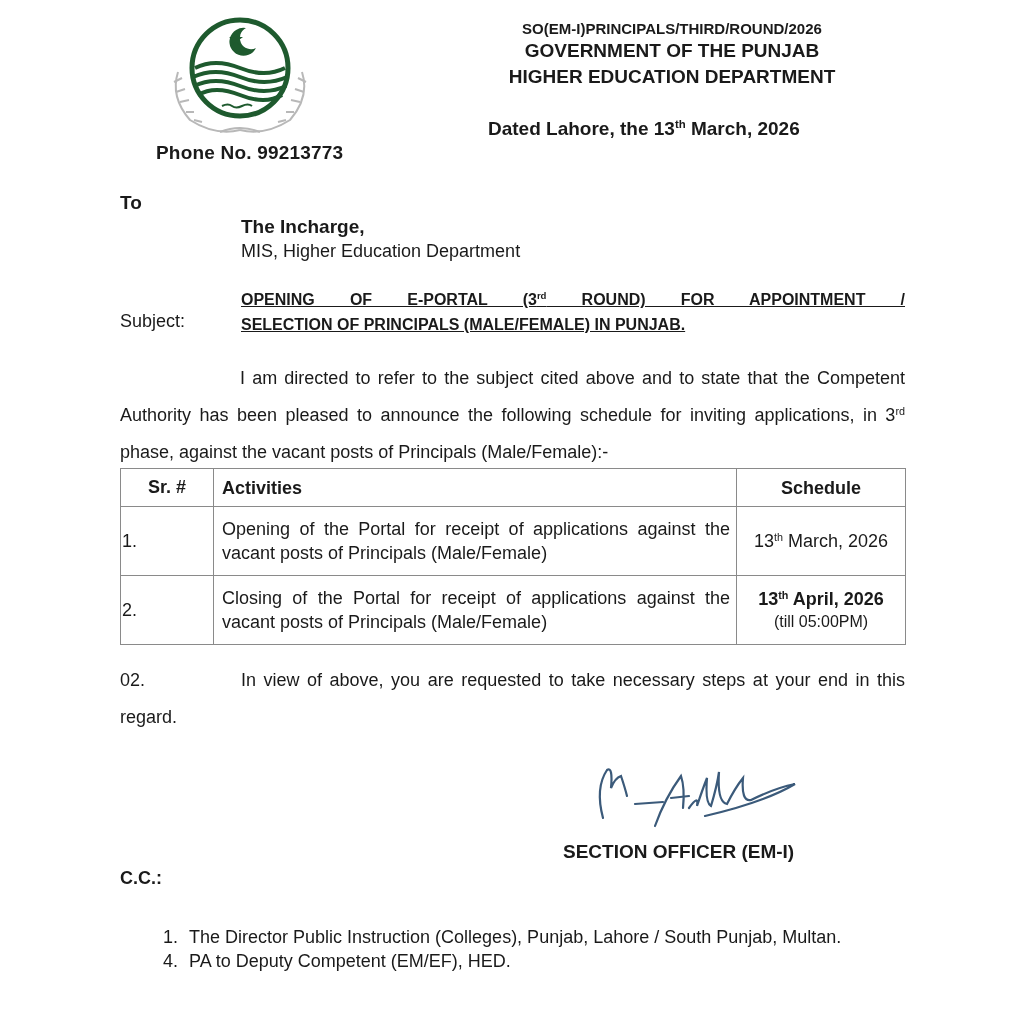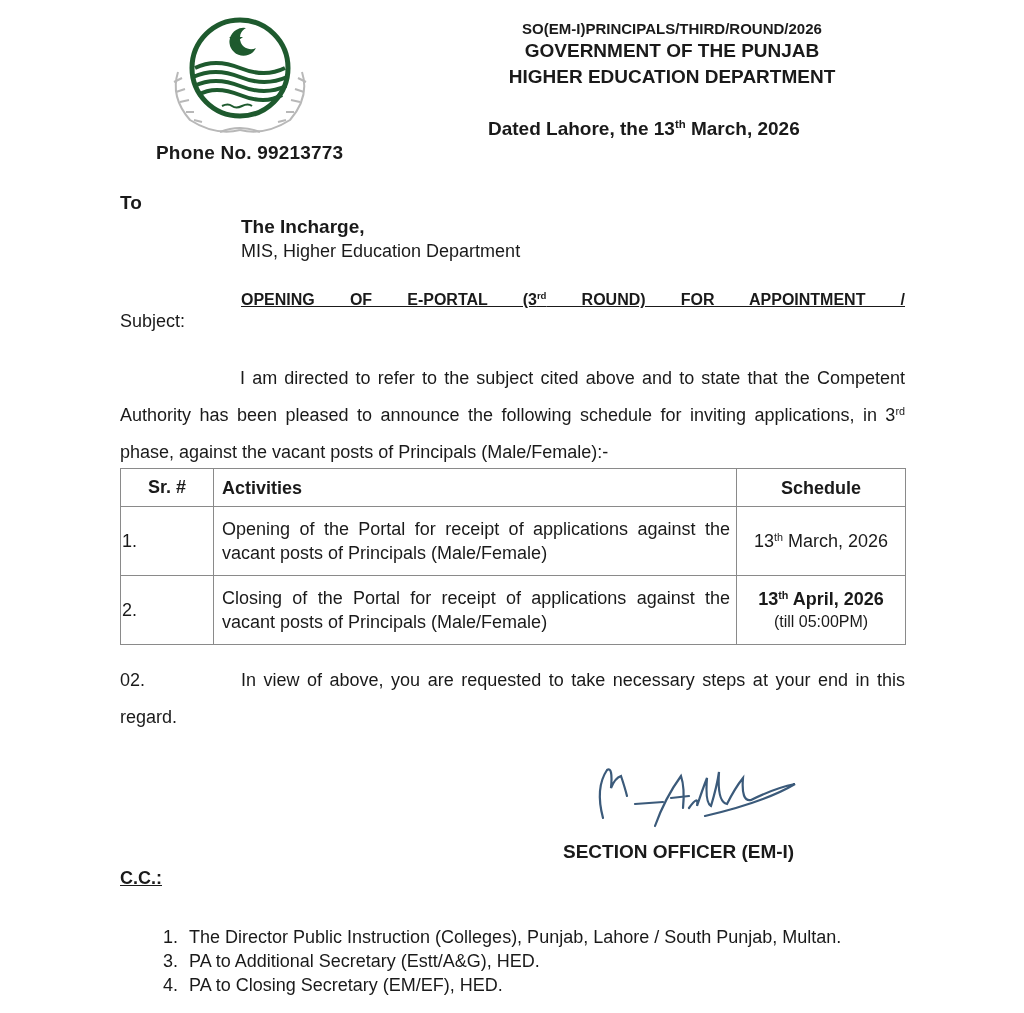--- a/index.html
+++ b/index.html
@@ -34,21 +34,21 @@
   #sched .c-sr { width: 90px; }
   #sched .c-act { width: 508px; text-align: justify; text-align-last: left; padding: 0 6px 0 8px; line-height: 24px; }
   #sched .c-sch { text-align: center; line-height: 22px; }
   .small { font-size: 16px; }
   #para2 { left: 120px; top: 662px; width: 785px; font-size: 18px; line-height: 37px; text-align: justify; }
   #para2 .indent { display: inline-block; width: 121px; }
 
   #signature { left: 585px; top: 758px; width: 230px; height: 80px; }
   #officer { left: 563px; top: 841px; font-size: 19px; font-weight: bold; }
 
-  #cc { left: 120px; top: 868px; font-size: 18px; font-weight: bold; text-decoration: underline; }
+  #cc { left: 120px; top: 868px; font-size: 18px; font-weight: bold; }
   #cc-list { left: 150px; top: 912px; font-size: 18px; line-height: 24px; margin: 13px; padding: 0; list-style: none; }
   #cc-list li span.num { display: inline-block; width: 26px; }
 </style>
 </head>
 <body>
 
 <div id="logo" class="abs">
   <svg width="160" height="128" viewBox="0 0 160 128">
     <g fill="none" stroke="#b8b8b8" stroke-width="2">
       <path d="M18 60 Q10 85 30 108 Q55 124 80 118"></path>
@@ -79,20 +79,21 @@
 <div id="dept" class="abs">HIGHER EDUCATION DEPARTMENT</div>
 <div id="dated" class="abs"><span>Dated Lahore, the  13</span><sup>th</sup><span> March, 2026</span></div>
 
 <div id="to" class="abs">To</div>
 <div id="addr1" class="abs">The Incharge,</div>
 <div id="addr2" class="abs">MIS, Higher Education Department</div>
 
 <div id="subj-label" class="abs">Subject:</div>
 <div id="subj-text" class="abs">
   <span id="subj-line1"><span>OPENING OF E-PORTAL (3</span><sup>rd</sup><span> ROUND) FOR APPOINTMENT /</span></span>
+  <span>SELECTION OF PRINCIPALS (MALE/FEMALE) IN PUNJAB.</span>
 </div>
 
 <div id="para1" class="abs"><span class="indent"></span><span>I am directed to refer to the subject cited above and to state that the Competent Authority has been pleased to announce the following schedule for inviting applications, in 3</span><sup>rd</sup><span> phase, against the vacant posts of Principals (Male/Female):-</span></div>
 
 <table id="sched" class="abs">
   <thead>
     <tr>
       <th class="c-sr">Sr. #</th>
       <th class="c-act" style="text-align:center">Activities</th>
       <th class="c-sch">Schedule</th>
@@ -120,15 +121,14 @@
     <path d="M50 46 L78 44"></path>
     <path d="M70 68 Q80 40 96 18 Q100 30 98 50 M86 40 L104 38"></path>
     <path d="M104 50 Q114 36 112 48 Q118 30 122 20 Q120 45 126 48 Q132 28 134 14 Q132 44 142 46 Q150 30 158 20 Q156 44 166 42 Q190 30 210 26 Q180 44 120 58"></path>
   </svg>
 </div>
 <div id="officer" class="abs">SECTION OFFICER (EM-I)</div>
 
 <div id="cc" class="abs">C.C.:</div>
 <ul id="cc-list" class="abs">
   <li><span class="num">1.</span><span>The Director Public Instruction (Colleges), Punjab, Lahore / South Punjab, Multan.</span></li>
-  <li><span class="num">3.</span><span>PA to Additional Secretary (Estt/A&amp;G), HED.</span></li>
-  <li><span class="num">4.</span><span>PA to Closing Secretary (EM/EF), HED.</span></li>
+  <li><span class="num">4.</span><span>PA to Deputy Competent (EM/EF), HED.</span></li>
 </ul>
 
 </body></html>

